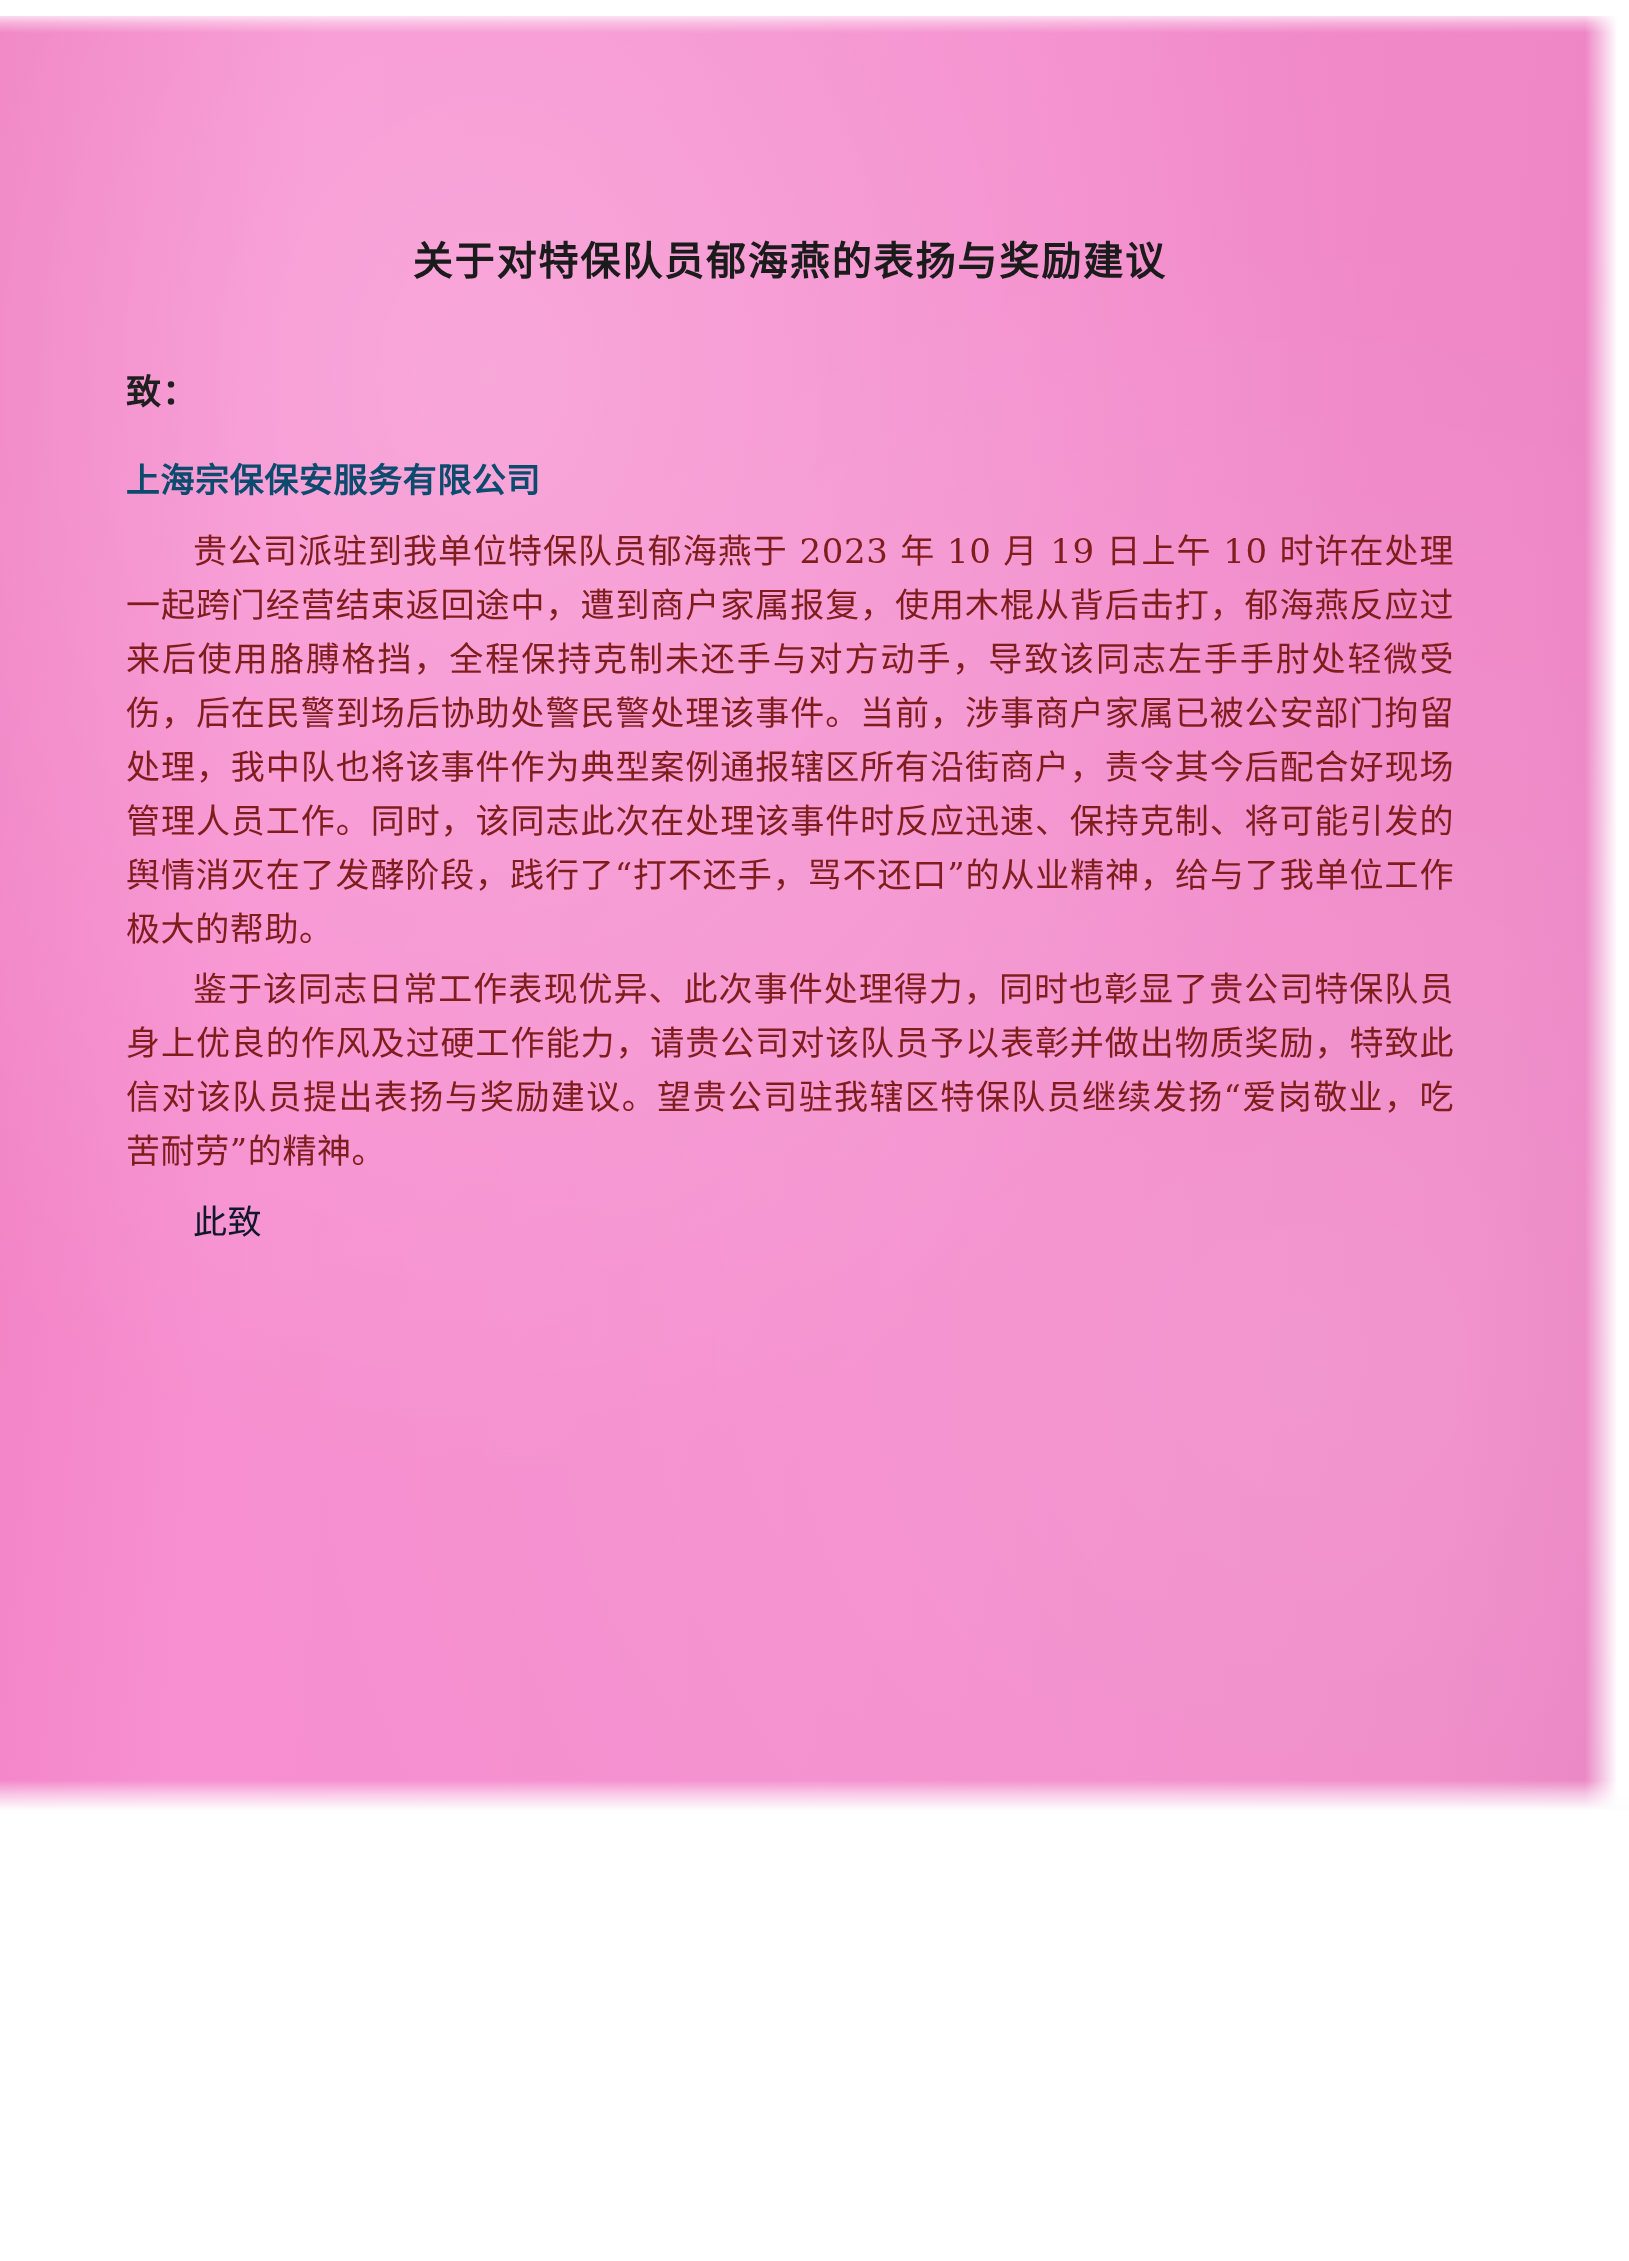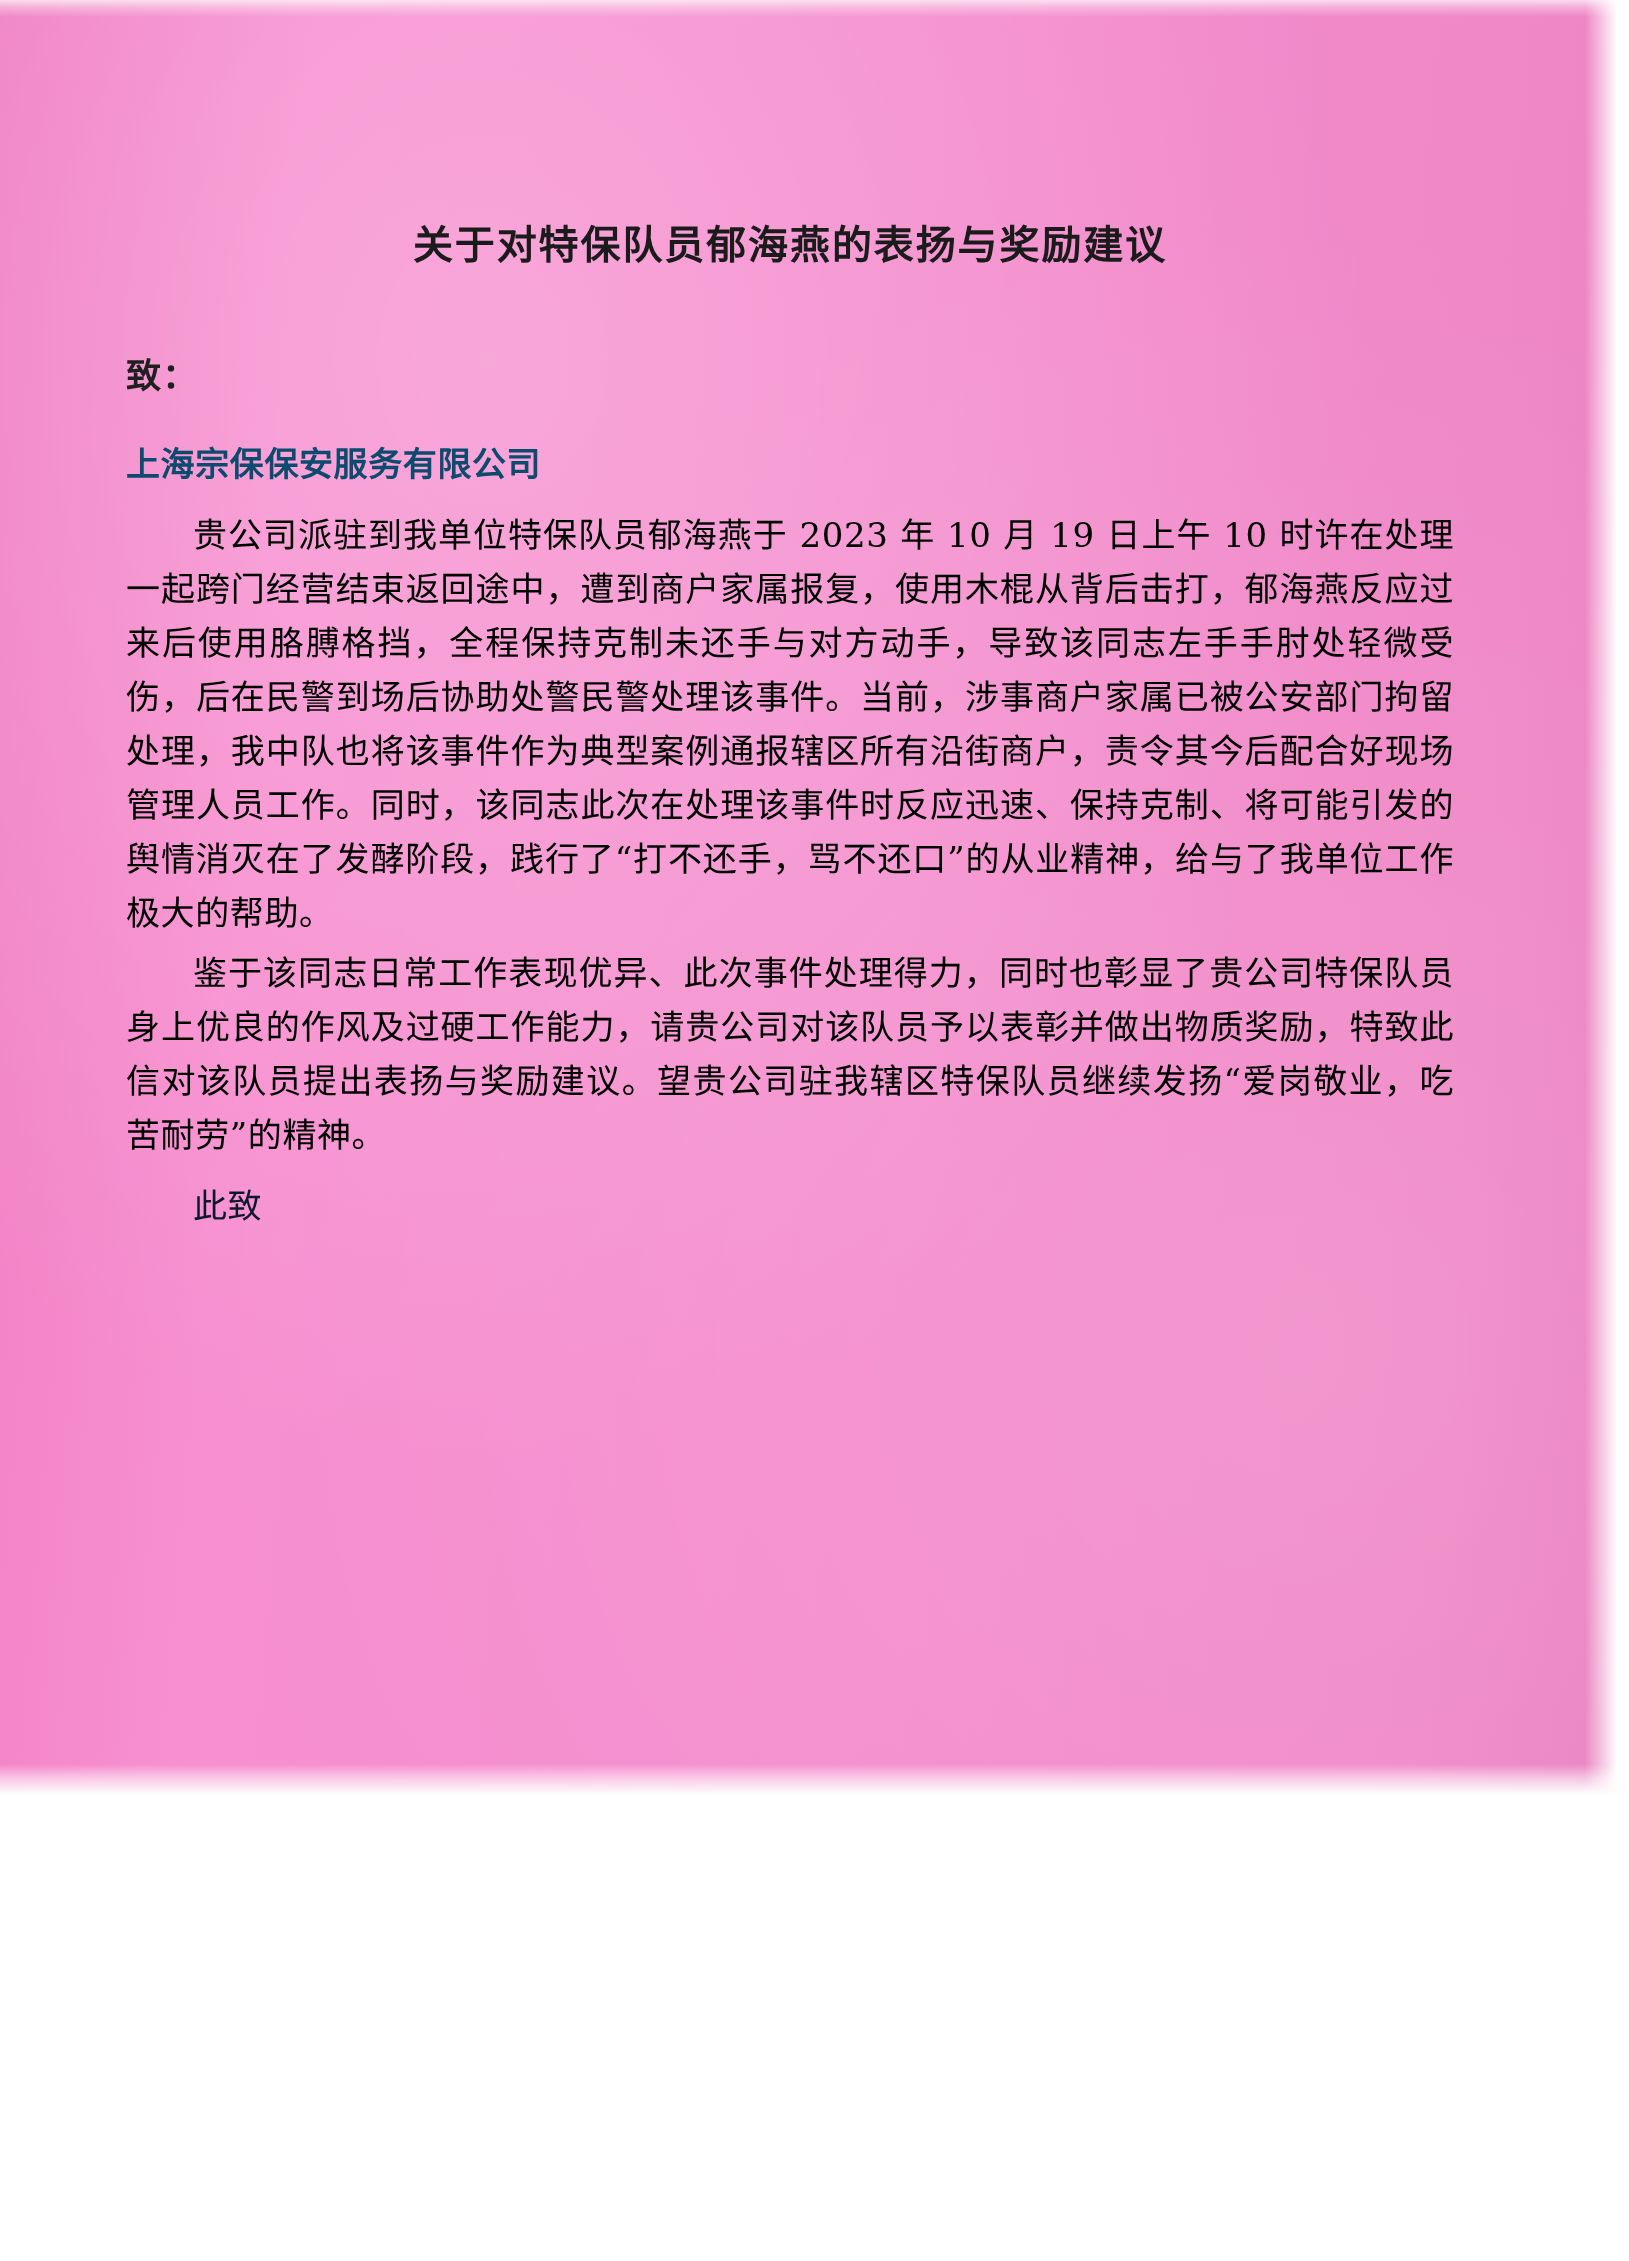--- a/index.html
+++ b/index.html
@@ -8,20 +8,21 @@
     background: #ffffff;
   }
 
   .page {
     position: relative;
     width: 1630px;
     height: 1794px;
     overflow: hidden;
     background: #f58ccb;
     font-family: "DejaVu Serif", "Liberation Serif", serif;
+    margin-top: 16px;
   }
 
   
   .paper {
     position: absolute;
     inset: 0;
     background:
       radial-gradient(ellipse at 30% 20%, rgba(255,255,255,0.22), rgba(255,255,255,0) 55%),
       radial-gradient(ellipse at 80% 75%, rgba(255,255,255,0.12), rgba(255,255,255,0) 60%),
       linear-gradient(95deg, #f07fc2 0%, #f78fd0 18%, #f48ccd 55%, #ef86c6 88%, #e87ec0 100%);
@@ -83,21 +84,21 @@
     font-size: 34px;
     color: #0c4a6e;
     margin: 0 0 22px 0;
     letter-spacing: 0.6px;
     font-weight: bold;
   }
 
   .para {
     font-size: 34px;
     line-height: 54px;
-    color: #000000;
+    color: #7f1d1d;
     margin: 0 0 6.4px 0;
     text-align: justify;
     text-justify: inter-character;
     text-indent: 67px;
     letter-spacing: 0.6px;
   }
 
   .closing {
     font-size: 34px;
     line-height: 54px;

